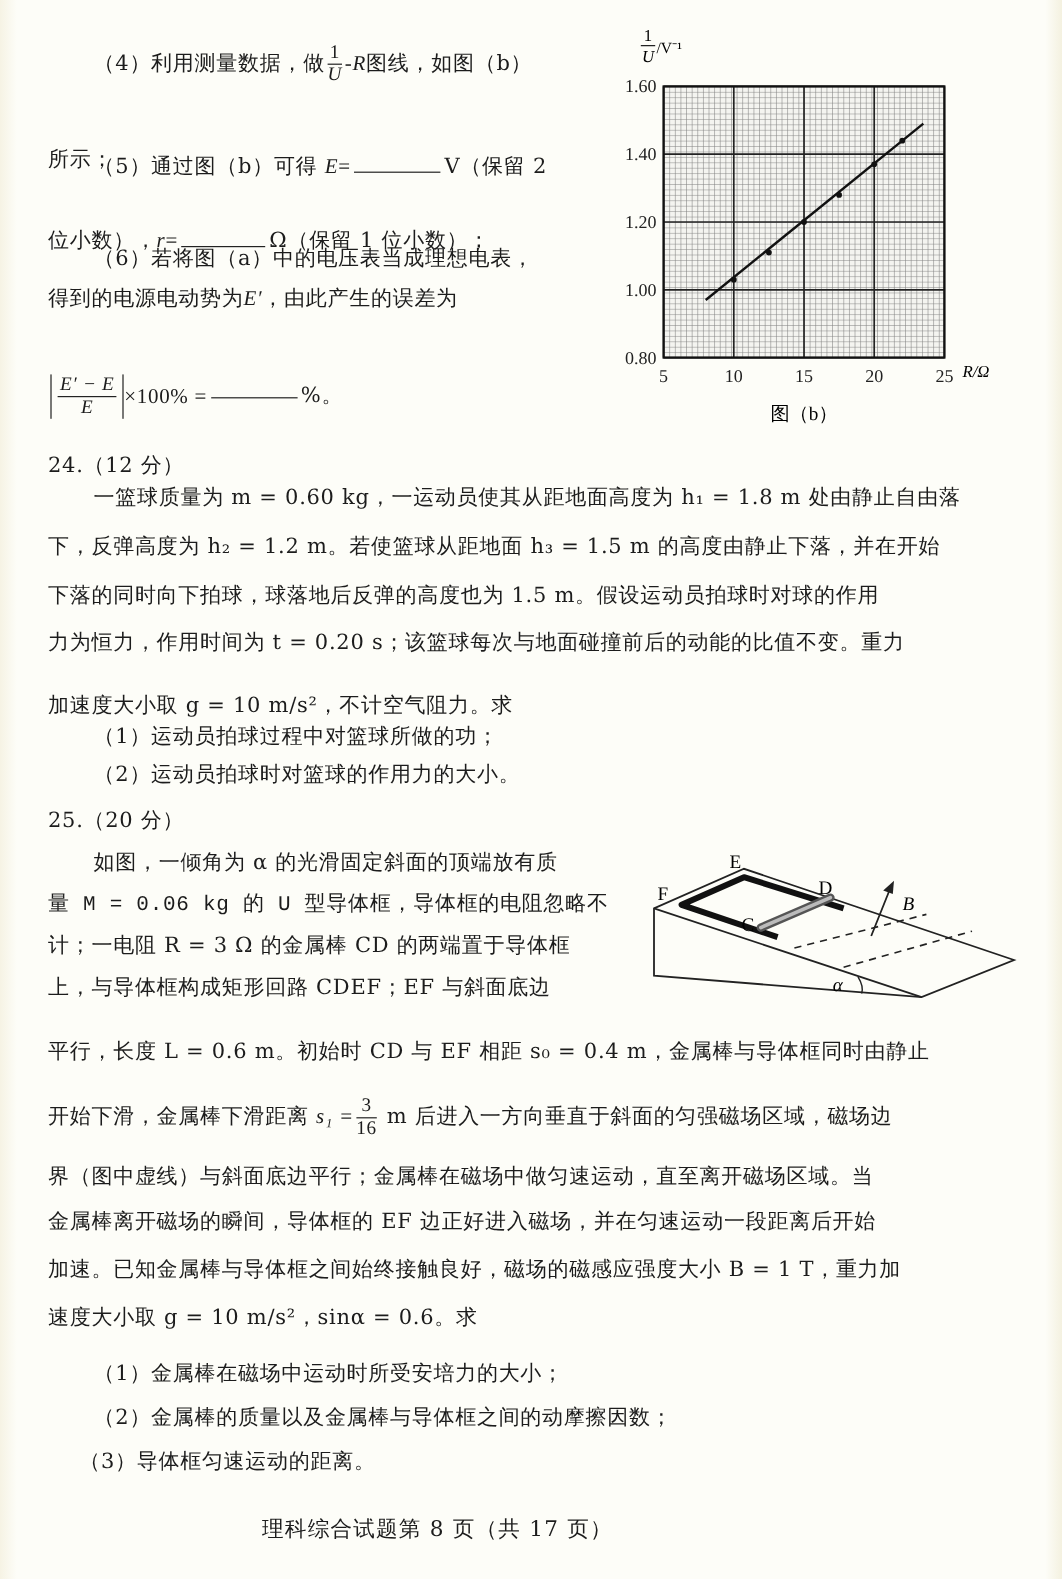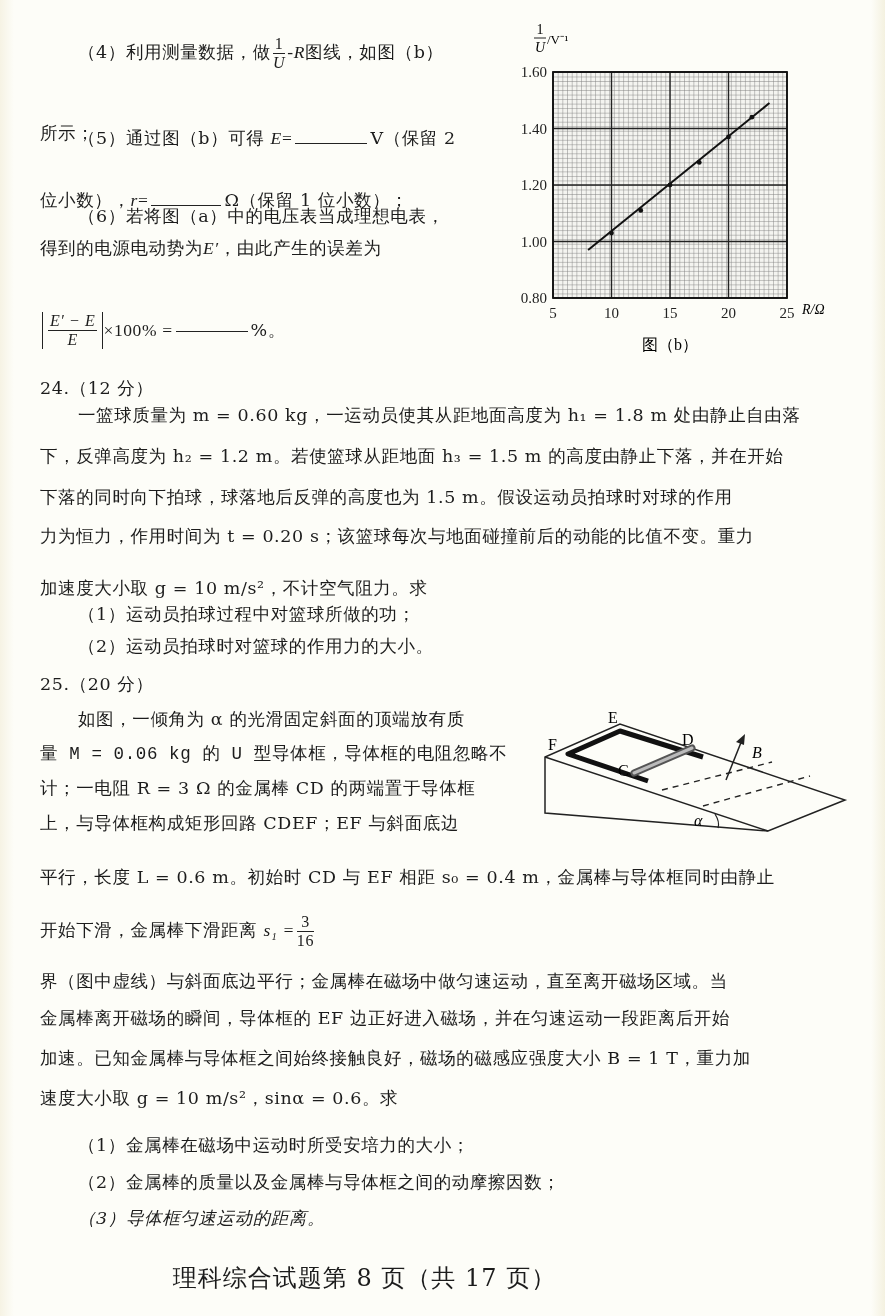--- a/index.html
+++ b/index.html
@@ -12,21 +12,21 @@
   .edge-left { position: absolute; left: 0; top: 0; width: 14px; height: 1316px; background: linear-gradient(to right, #f6f3e4, #fdfdf8); }
   .edge-right { position: absolute; right: 0; top: 0; width: 14px; height: 1316px; background: linear-gradient(to left, #f4f1e0, #fdfdf8); }
   .line { position: absolute; white-space: nowrap; font-size: 17.5px; line-height: 1; letter-spacing: 0.6px; }
   .it { font-style: italic; font-family: "Liberation Serif", serif; }
   .rm { font-family: "Liberation Serif", serif; }
   .frac { display: inline-block; vertical-align: middle; text-align: center; margin: 0 2px; font-family: "Liberation Serif", serif; }
   .frac .num { display: block; border-bottom: 1.2px solid #222; padding: 0 2px; font-size: 16px; line-height: 18px; }
   .frac .den { display: block; font-size: 16px; line-height: 18px; }
   .blank { display: inline-block; border-bottom: 1.3px solid #222; vertical-align: baseline; height: 2px; margin: 0 3px; }
   .abs { display: inline-block; border-left: 1.6px solid #222; border-right: 1.6px solid #222; padding: 0 3px; vertical-align: middle; }
-  .footer { position: absolute; top: 1262px; left: 0; width: 729px; text-align: center; font-size: 24px; letter-spacing: 1px; }
+  .footer { position: absolute; top: 1262px; left: 0; width: 729px; text-align: center; font-size: 18px; letter-spacing: 1px; }
   svg text { font-family: "Liberation Serif", serif; }
 </style>
 </head>
 <body>
 
 <div class="edge-left"></div>
 <div class="edge-right"></div>
 
 <div class="line" style="left:78px;top:35px;">
   <span>（4）利用测量数据，做</span><span class="frac"><span class="num">1</span><span class="den it">U</span></span><span class="it">-R</span><span>图线，如图（b）</span>
@@ -111,29 +111,29 @@
 <div class="line" style="left:78px;top:606px;">（1）运动员拍球过程中对篮球所做的功；</div>
 <div class="line" style="left:78px;top:638px;">（2）运动员拍球时对篮球的作用力的大小。</div>
 
 <div class="line" style="left:40px;top:676px;">25.（20 分）</div>
 <div class="line" style="left:78px;top:711px;">如图，一倾角为 α 的光滑固定斜面的顶端放有质</div>
 <div class="line" style="left:40px;top:746px;font-family:Liberation Mono, monospace;">量 M = 0.06 kg 的 U 型导体框，导体框的电阻忽略不</div>
 <div class="line" style="left:40px;top:780px;">计；一电阻 R = 3 Ω 的金属棒 CD 的两端置于导体框</div>
 <div class="line" style="left:40px;top:815px;">上，与导体框构成矩形回路 CDEF；EF 与斜面底边</div>
 <div class="line" style="left:40px;top:869px;">平行，长度 L = 0.6 m。初始时 CD 与 EF 相距 s₀ = 0.4 m，金属棒与导体框同时由静止</div>
 <div class="line" style="left:40px;top:913px;">
-  <span>开始下滑，金属棒下滑距离</span> <span class="it">s₁ =</span><span class="frac"><span class="num">3</span><span class="den">16</span></span> 
+  <span>开始下滑，金属棒下滑距离</span> <span class="it">s₁ =</span><span class="frac"><span class="num">3</span><span class="den">16</span></span> <span>m 后进入一方向垂直于斜面的匀强磁场区域，磁场边</span>
 </div>
 <div class="line" style="left:40px;top:973px;">界（图中虚线）与斜面底边平行；金属棒在磁场中做匀速运动，直至离开磁场区域。当</div>
 <div class="line" style="left:40px;top:1010px;">金属棒离开磁场的瞬间，导体框的 EF 边正好进入磁场，并在匀速运动一段距离后开始</div>
 <div class="line" style="left:40px;top:1050px;">加速。已知金属棒与导体框之间始终接触良好，磁场的磁感应强度大小 B = 1 T，重力加</div>
 <div class="line" style="left:40px;top:1090px;">速度大小取 g = 10 m/s²，sinα = 0.6。求</div>
 <div class="line" style="left:78px;top:1137px;">（1）金属棒在磁场中运动时所受安培力的大小；</div>
 <div class="line" style="left:78px;top:1174px;">（2）金属棒的质量以及金属棒与导体框之间的动摩擦因数；</div>
-<div class="line" style="left:78px;top:1210px;font-style:italic;">（3）导体框匀速运动的距离。</div>
+<div class="line" style="left:66px;top:1210px;">（3）导体框匀速运动的距离。</div>
 
 <div style="position:absolute;left:520px;top:690px;width:365px;height:160px;">
   <svg width="365" height="160" viewBox="0 0 365 160">
 
     <polygon points="25,67 25,123 248,141 325,110 100,34" fill="none" stroke="#222" stroke-width="1.5"></polygon>
     <line x1="25" y1="67" x2="248" y2="141" stroke="#222" stroke-width="1.5"></line>
 
     <line x1="142" y1="100" x2="252" y2="72" stroke="#222" stroke-width="1.4" stroke-dasharray="6,5"></line>
     <line x1="183" y1="116" x2="290" y2="86" stroke="#222" stroke-width="1.4" stroke-dasharray="6,5"></line>
 

